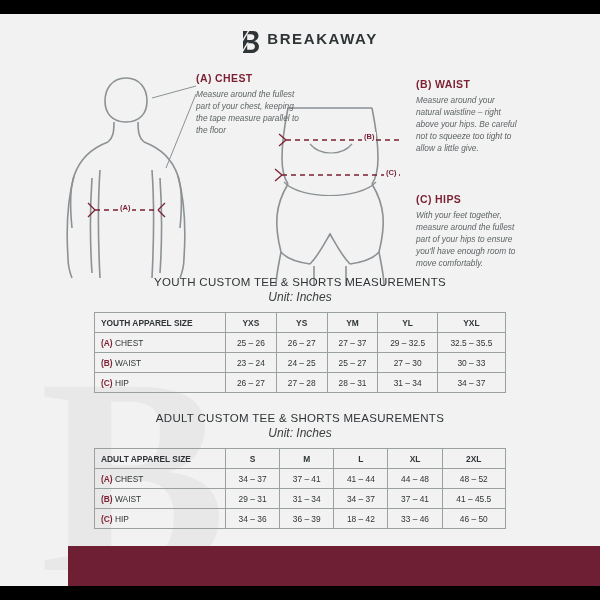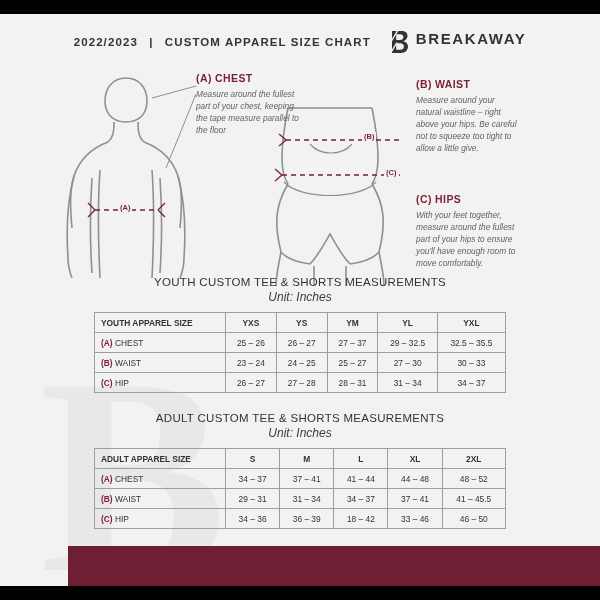--- a/index.html
+++ b/index.html
@@ -212,25 +212,20 @@
 <div class="page">
   <div class="topbar"></div>
   <div class="bottombar"></div>
 
   <div class="sheet">
 
     <div class="watermark">B</div>
     <div class="maroon-footer"></div>
 
     <div class="header">
-      <div class="header-title">
-        <span>2022/2023</span>
-        <span class="header-sep">|</span>
-        <span>CUSTOM APPAREL SIZE CHART</span>
-      </div>
       <div class="brand">
         <div class="brand-mark">
           <svg width="20" height="24" viewBox="0 0 20 24">
             <path d="M3 1 L13 1 C17 1 18.5 3.5 18.5 6 C18.5 8.6 16.5 10.6 14 11.2 C17 11.6 19 13.8 19 16.6 C19 20.4 16 23 12 23 L3 23 Z M7.2 4.2 L7.2 10 L11 10 C13 10 14.4 8.8 14.4 7 C14.4 5.3 13.2 4.2 11.2 4.2 Z M7.2 13.2 L7.2 19.8 L11.4 19.8 C13.6 19.8 14.9 18.5 14.9 16.5 C14.9 14.5 13.5 13.2 11.3 13.2 Z" fill="#2f3436"></path>
             <path d="M1 12 L8 0.5 L9.6 0.5 L2.6 12 Z" fill="#f2f2f2"></path>
             <path d="M0.5 23.5 L7.2 12.4 L8.8 12.4 L2.1 23.5 Z" fill="#f2f2f2"></path>
           </svg>
         </div>
         <div class="brand-name">BREAKAWAY</div>
       </div>

